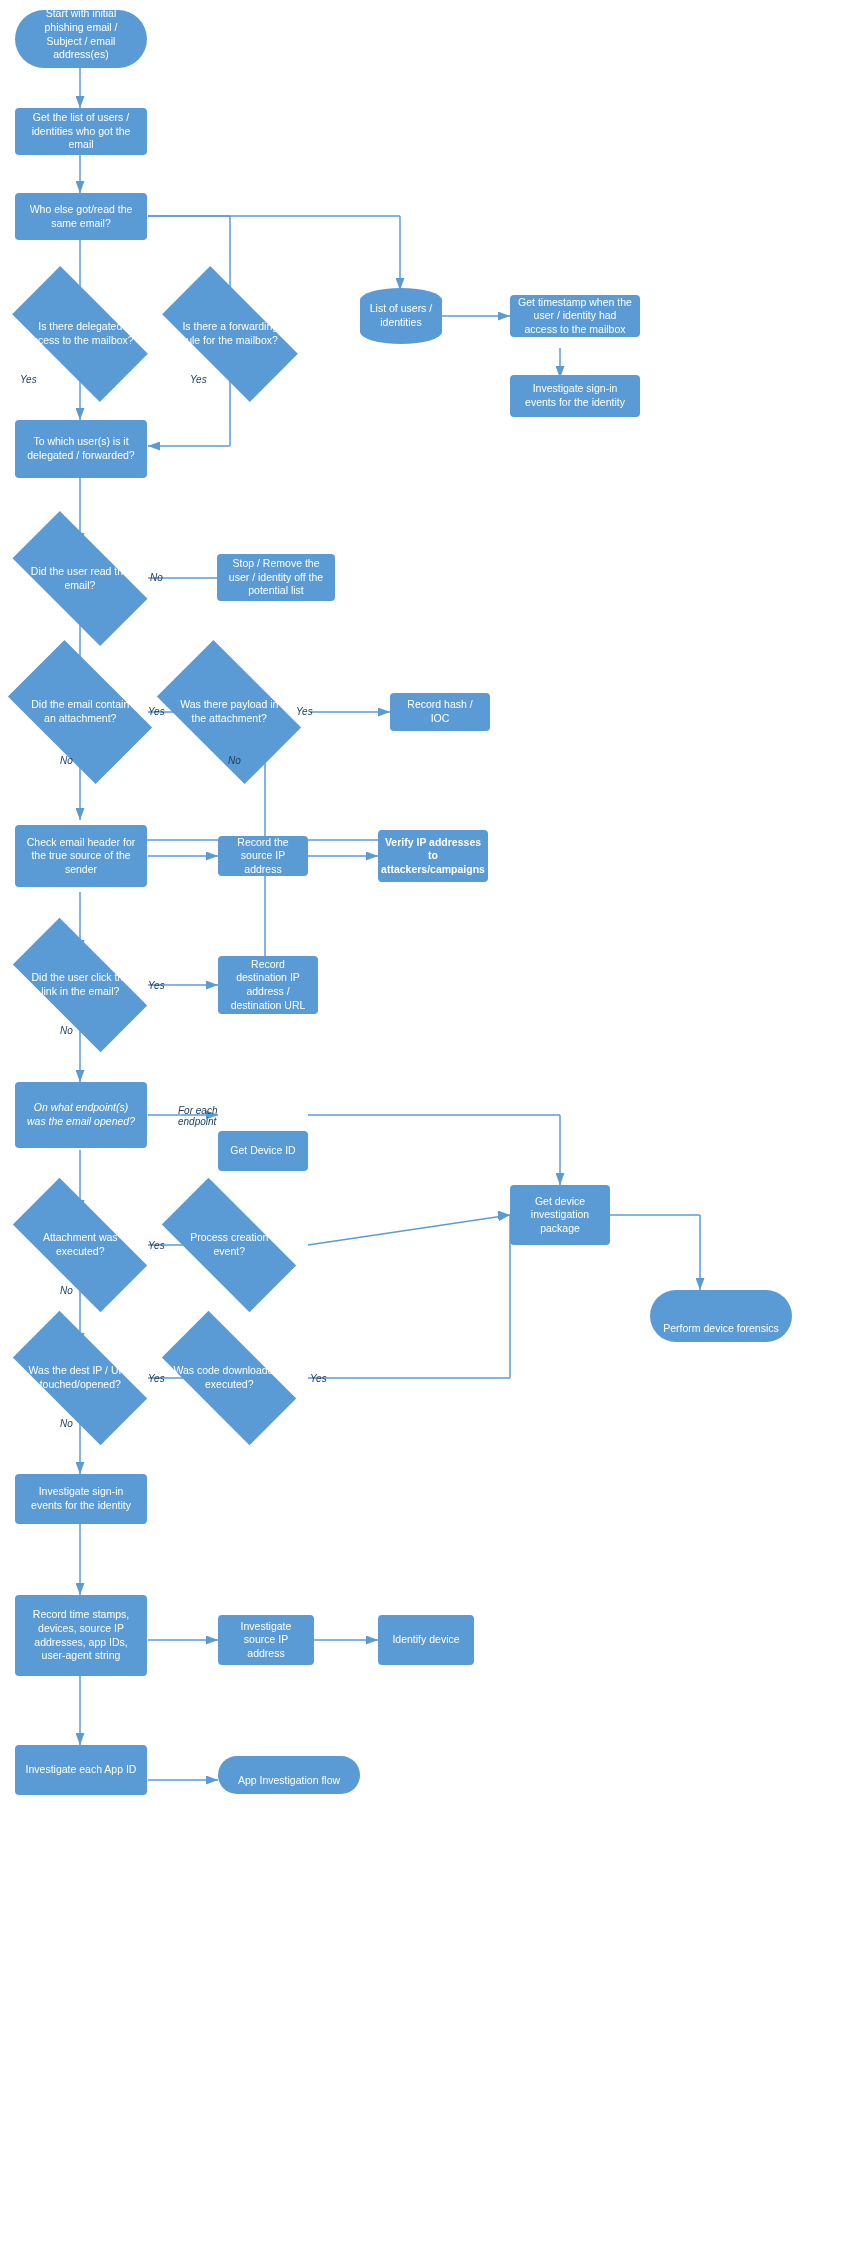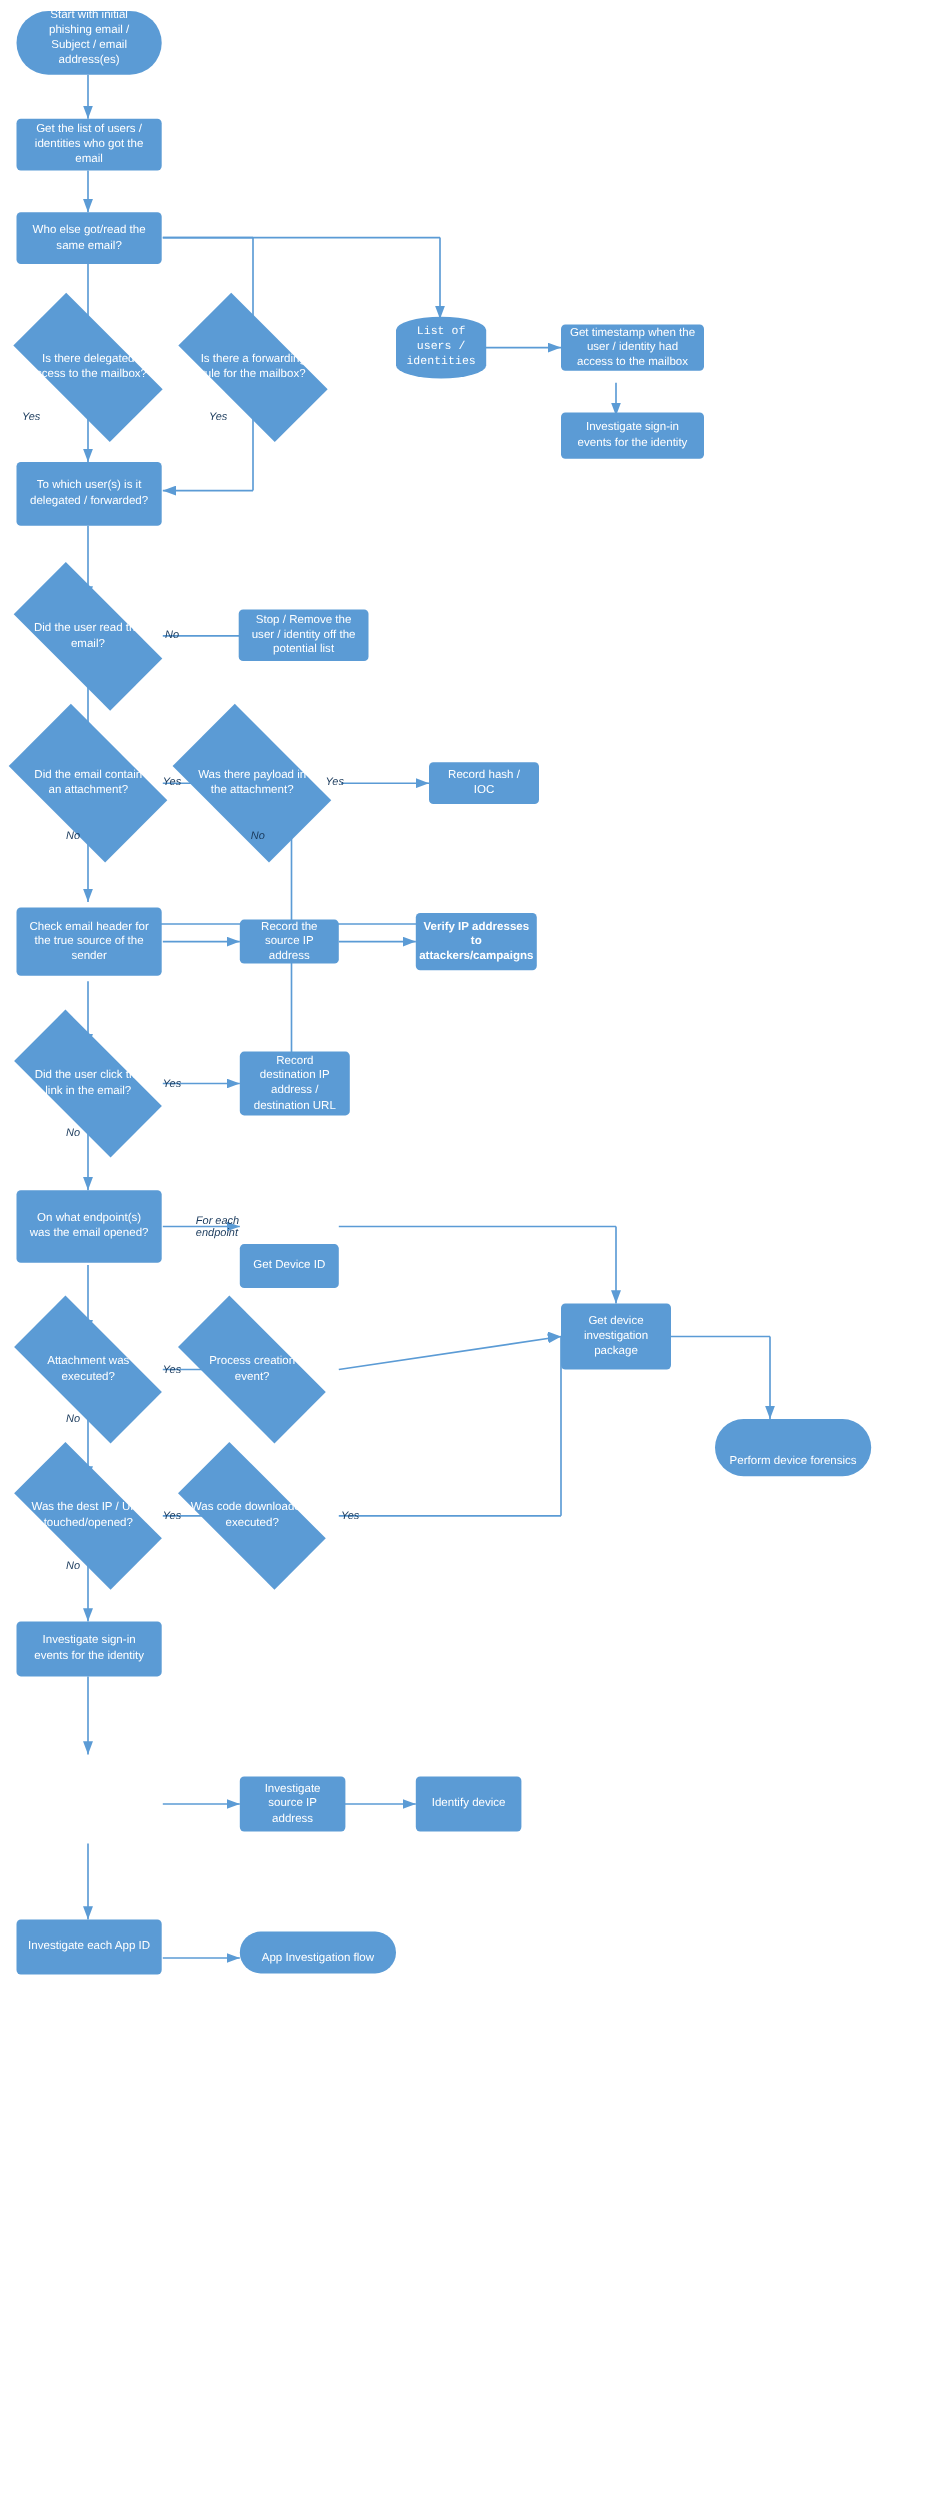--- a/index.html
+++ b/index.html
@@ -53,21 +53,20 @@
       background: #5b9bd5;
       color: #fff;
       display: flex;
       align-items: center;
       justify-content: center;
       text-align: center;
       font-size: 10.5px;
       line-height: 1.3;
       border-radius: 50% / 12px;
       padding: 10px 8px;
-      font-family: Liberation Mono, monospace;
     }
     .rounded-box {
       position: absolute;
       background: #5b9bd5;
       color: #fff;
       border-radius: 50px;
       display: flex;
       align-items: flex-end;
       justify-content: center;
       text-align: center;
@@ -275,21 +274,21 @@
   </div>
 
   <div class="label" style="left:148px; top:980px;">Yes</div>
 
   <div class="label" style="left:60px; top:1025px;">No</div>
 
   <div class="box" style="left:218px; top:956px; width:100px; height:58px;">
     <span>Record destination IP address / destination URL</span>
   </div>
 
-  <div class="box" style="left:15px; top:1082px; width:132px; height:66px;">
+  <div class="box" style="left:15px; top:1082px; width:132px; height:66px;font-style:italic;">
     <span>On what endpoint(s) was the email opened?</span>
   </div>
 
   <div class="label" style="left:150px; top:1105px;margin-left:28px;">For each<br>endpoint</div>
 
   <div class="box" style="left:218px; top:1095px; width:90px; height:40px;margin-top:36px;">
     <span>Get Device ID</span>
   </div>
 
   <div class="diamond" style="left:18px; top:1212px; width:124px; height:66px;">
@@ -323,20 +322,23 @@
   <div class="diamond" style="left:167px; top:1345px; width:124px; height:66px;">
     <span>Was code downloaded / executed?</span>
   </div>
 
   <div class="label" style="left:310px; top:1373px;">Yes</div>
 
   <div class="box" style="left:15px; top:1474px; width:132px; height:50px;">
     <span>Investigate sign-in events for the identity</span>
   </div>
 
+  <div class="box" style="left:15px; top:1595px; width:132px; height:81px;">
+    <span>Record time stamps, devices, source IP addresses, app IDs, user-agent string</span>
+  </div>
 
   <div class="box" style="left:218px; top:1615px; width:96px; height:50px;">
     <span>Investigate source IP address</span>
   </div>
 
   <div class="box" style="left:378px; top:1615px; width:96px; height:50px;">
     <span>Identify device</span>
   </div>
 
   <div class="box" style="left:15px; top:1745px; width:132px; height:50px;">

